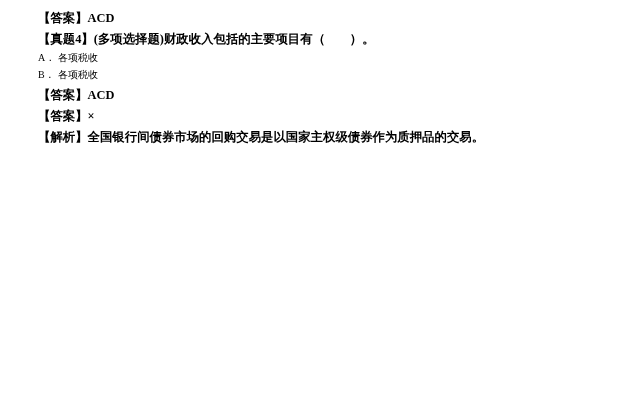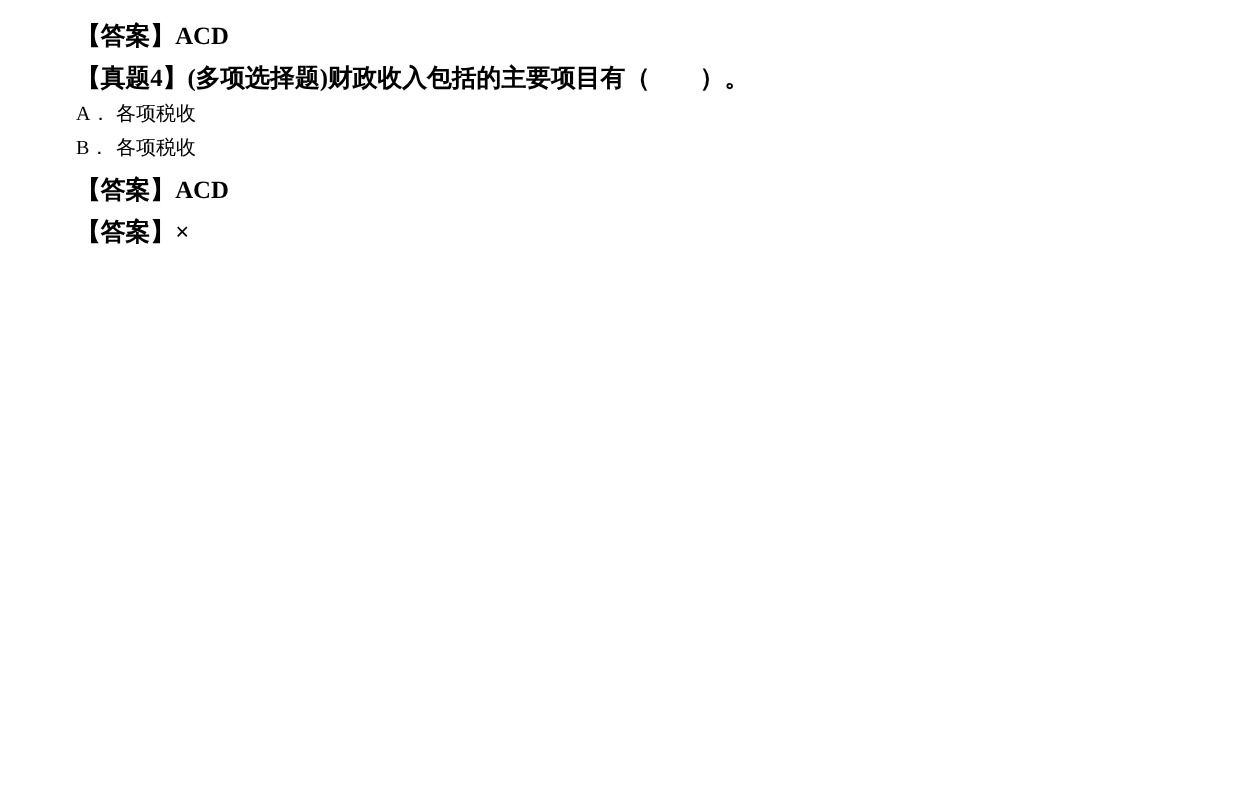--- a/index.html
+++ b/index.html
@@ -63,14 +63,15 @@
   </p>
 
 
 
   <p class="blk indent">【答案】ACD</p>
 
 
 
   <p class="blk indent">【答案】×</p>
 
+  <p class="blk indent">【解析】全国银行间债券市场的回购交易是以国家主权级债券作为质押品的交易。</p>
 
 </div>
 
 </body></html>

